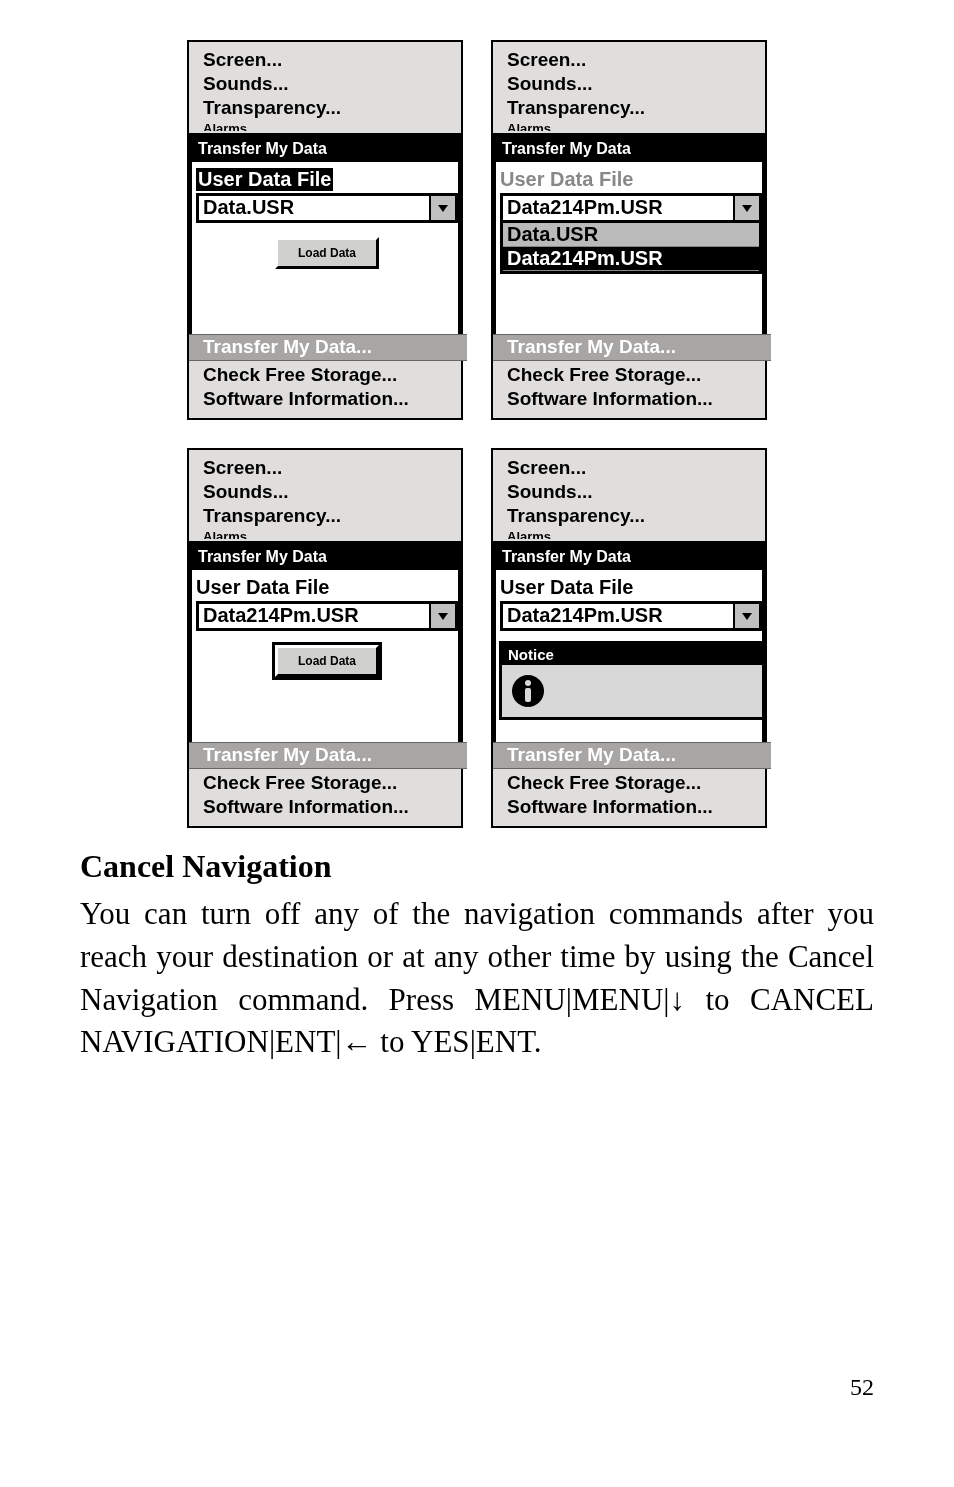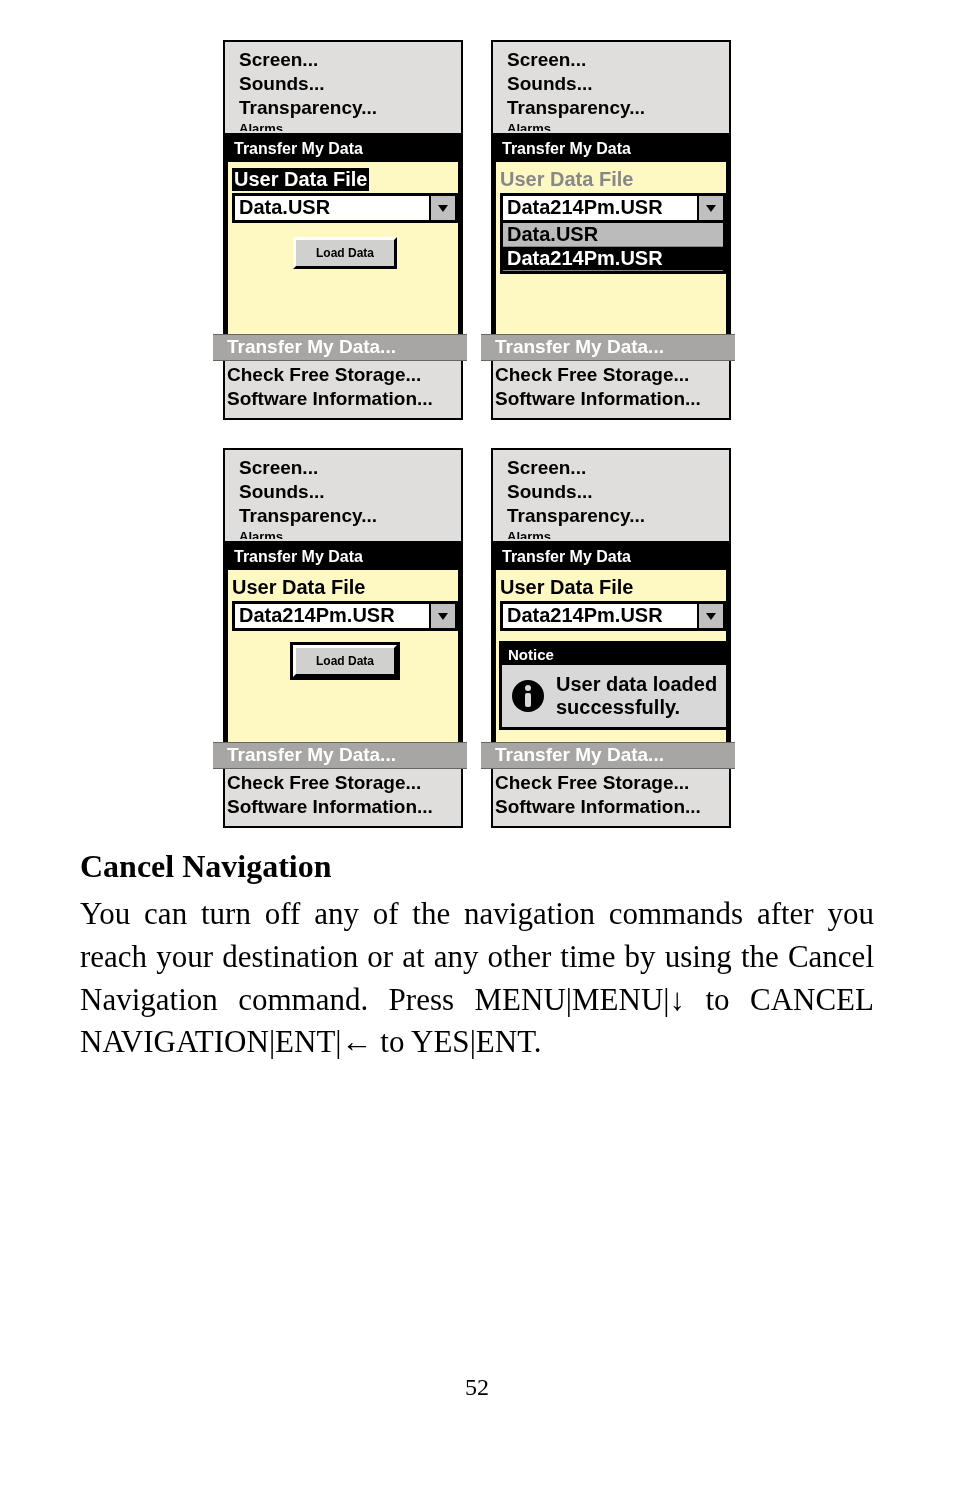--- a/index.html
+++ b/index.html
@@ -1,55 +1,55 @@
 <!DOCTYPE html>
 <html><head>
 <meta charset="utf-8">
 <style>
   * { box-sizing: border-box; margin: 0; padding: 0; }
   html, body { width: 954px; background: #fff; font-family: "Century Schoolbook", "Times New Roman", serif; color: #000; }
   .page { width: 954px; padding: 40px 80px 40px 80px; }
   .figure-area { display: flex; flex-direction: column; gap: 28px; align-items: center; margin-top: 0; margin-bottom: 20px; }
   .figure-row { display: flex; gap: 28px; justify-content: center; }
   .panel {
-    width: 240px; height: 380px; border: 2px solid #000; background: #e0dedc;
+    width: 276px; height: 380px; border: 2px solid #000; background: #e0dedc;
     font-family: Arial, Helvetica, sans-serif; color: #000; position: relative;
     display: flex; flex-direction: column;
   }
   .menu-top { padding: 6px 4px 2px 14px; font-weight: bold; font-size: 19px; line-height: 1.25; }
   .menu-top div { white-space: nowrap; overflow: hidden; }
   .clipped { height: 12px; overflow: hidden; font-size: 13px; line-height: 19px; }
-  .popup { border: 3px solid #000; border-bottom: none; margin: 0 0 0 0; background: #fef9c3; flex: 1; display: flex; flex-direction: column; }
+  .popup { border: 3px solid #000; border-bottom: none; margin: 0 0 0 0; background: #ffffff; flex: 1; display: flex; flex-direction: column; }
   .popup-title { background: #000; color: #fff; font-size: 16px; font-weight: bold; padding: 4px 6px; }
   .popup-body { padding: 4px 0 4px 4px; flex: 1; position: relative; }
   .field-label { font-size: 20px; font-weight: bold; margin: 2px 0 2px 0; }
   .field-label.hl { background: #000; color: #fff; display: inline-block; padding: 0 2px; }
   .combo { display: flex; border: 3px solid #000; height: 30px; background: #fff; font-size: 20px; font-weight: bold; }
   .combo-input { flex: 1; padding: 0 4px; white-space: nowrap; overflow: hidden; }
   .combo-btn { width: 26px; background: #c0c0c0; border-left: 2px solid #000; display: flex; align-items: center; justify-content: center; }
   .combo-btn svg { width: 12px; height: 10px; }
   .dropdown { border: 3px solid #000; border-top: none; background: #bbb; font-size: 20px; font-weight: bold; }
   .dropdown div { padding: 0 4px; border-bottom: 1px solid #888; }
   .dropdown div.sel { background: #000; color: #fff; }
   .btn-row { display: flex; justify-content: center; margin-top: 14px; }
   .lcd-button { background: #d0d0ce; border: 3px solid #000; border-top-color: #fff; border-left-color: #fff; font-size: 12px; font-weight: bold; padding: 6px 20px; }
   .lcd-button.hl { outline: 3px solid #000; outline-offset: 0; color:#000; background:#d0d0ce; }
-  .menu-bottom { font-weight: bold; font-size: 19px; line-height: 1.3; padding: 0 8px 6px 2px; }
+  .menu-bottom { font-weight: bold; font-size: 19px; line-height: 1.3; padding: 0 8px 6px 14px; }
   .menu-bottom div { white-space: nowrap; overflow: hidden; }
   .hl-row { background: #a8a6a4; color: #fff; margin: 0 -14px 2px -14px; padding: 0 8px 0 14px; border-top: 1px solid #666; border-bottom: 1px solid #666;}
   .notice-box { position: absolute; top: 71px; left: 3px; right: -3px; border: 3px solid #000; background: #d8d8d8; }
   .notice-title { background: #000; color: #fff; font-size: 15px; font-weight: bold; padding: 2px 6px; }
   .notice-body { display: flex; align-items: center; gap: 10px; padding: 8px 8px; font-size: 20px; font-weight: bold; }
   .info-icon { width: 36px; height: 36px; flex-shrink: 0; }
   .caption { text-align: center; font-weight: bold; font-size: 24px; line-height: 1.35; margin: 14px 30px 28px 30px; font-family: "Century Schoolbook","Times New Roman",serif; }
   .section-h { font-weight: bold; font-size: 32px; margin: 18px 0 8px 0; font-family: "Century Schoolbook","Times New Roman",serif; }
   .body-text { font-size: 31px; line-height: 1.38; text-align: justify; font-family: "Century Schoolbook","Times New Roman",serif; }
   .kbd-chunk { display: inline; }
   .arrow { font-family: Arial, sans-serif; }
-  .page-num { text-align: center; font-size: 24px; margin-top: 310px; }
+  .page-num { text-align: right; font-size: 24px; margin-top: 310px; }
 </style>
 </head>
 <body>
 <div class="page">
 
 <div class="figure-area">
 
   <div class="figure-row">
 
     <div class="panel">
@@ -170,24 +170,20 @@
             </div>
           </div>
           <div class="notice-box">
             <div class="notice-title">Notice</div>
             <div class="notice-body">
               <svg class="info-icon" viewBox="0 0 36 36">
                 <circle cx="18" cy="18" r="16" fill="#000"></circle>
                 <circle cx="18" cy="10" r="3" fill="#d8d8d8"></circle>
                 <rect x="15" y="15" width="6" height="14" rx="2" fill="#d8d8d8"></rect>
               </svg>
-              <div>
-                <div>User data loaded</div>
-                <div>successfully.</div>
-              </div>
             </div>
           </div>
         </div>
       </div>
       <div class="menu-bottom">
         <div class="hl-row">Transfer My Data...</div>
         <div>Check Free Storage...</div>
         <div>Software Information...</div>
       </div>
     </div>

